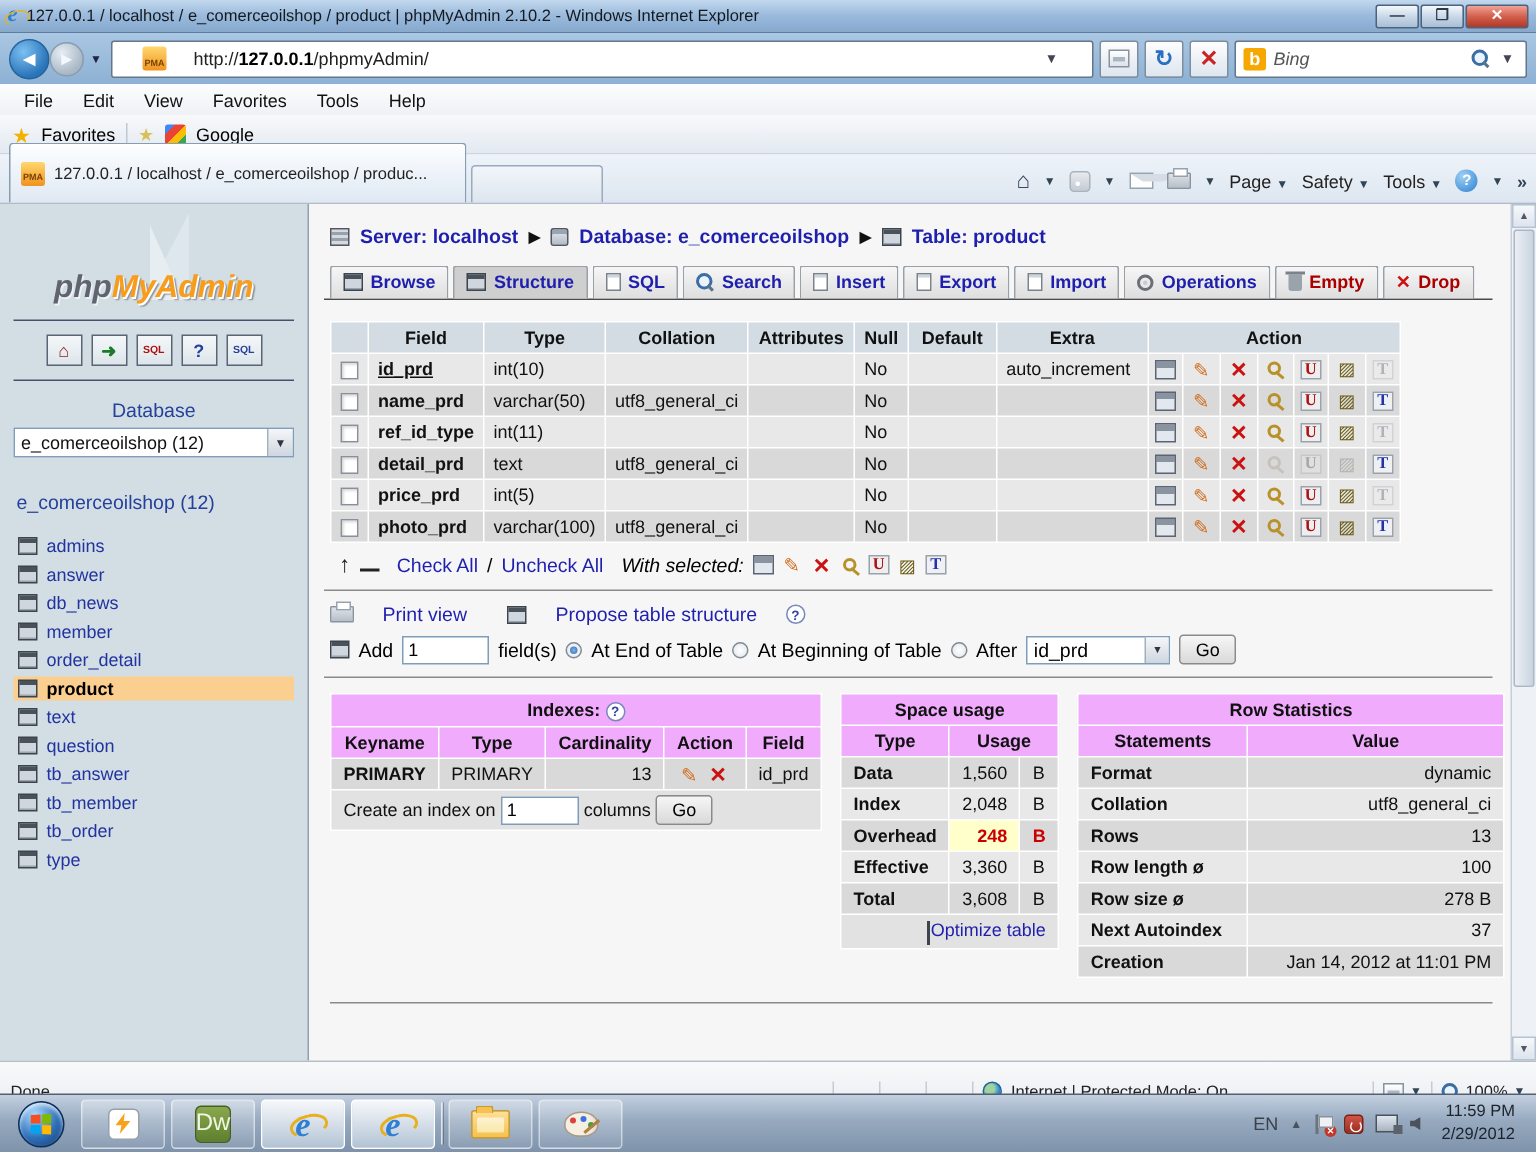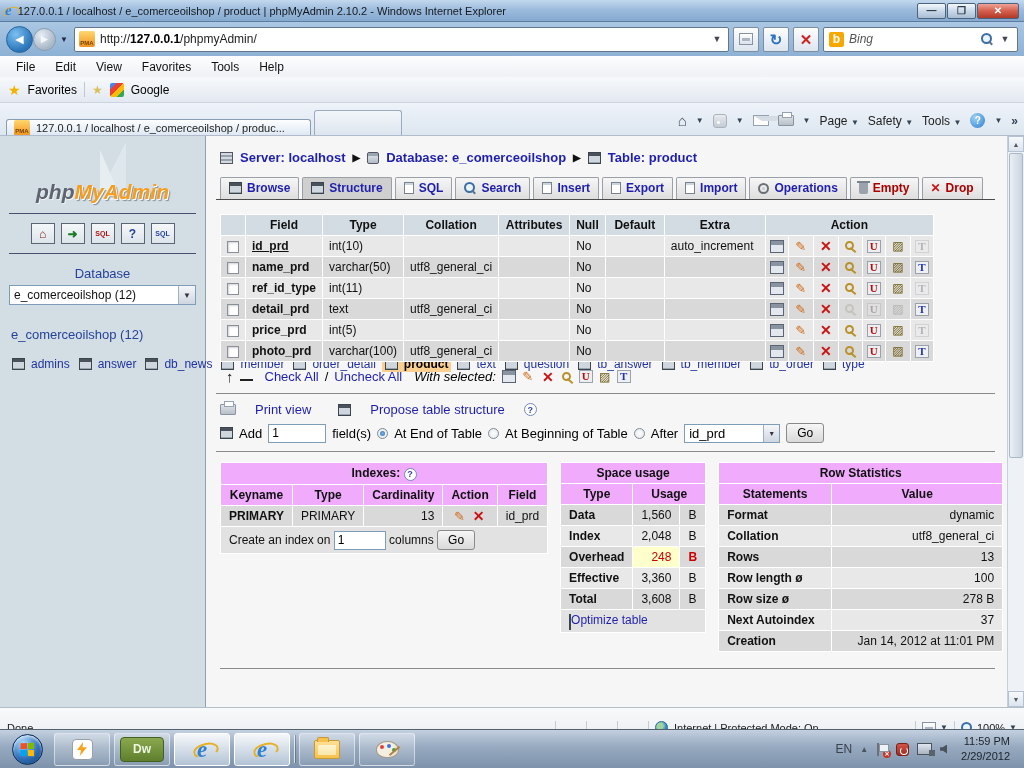--- a/index.html
+++ b/index.html
@@ -20,21 +20,21 @@
 .wbtn.close{background:linear-gradient(#f0a296,#d35f4c 50%,#b03a28);color:#fff;width:42px}
 
 
 .navbar{position:absolute;top:22px;left:0;right:0;height:34px;
   background:linear-gradient(#aac7e3,#8db1d4);display:flex;align-items:center;padding:0 6px;gap:4px}
 .nav-back{width:27px;height:27px;border-radius:50%;border:1px solid #23639c;color:#fff;font-weight:bold;font-size:14px;
   background:radial-gradient(circle at 35% 30%,#7cc0f2,#2a74b8 70%);display:flex;align-items:center;justify-content:center}
 .nav-fwd{width:23px;height:23px;border-radius:50%;border:1px solid #8a9cae;color:#f4f8fc;font-weight:bold;font-size:12px;
   background:radial-gradient(circle at 35% 30%,#e6edf4,#a9b8c6 70%);display:flex;align-items:center;justify-content:center;margin-left:-4px}
 .nav-dd{font-size:8px;color:#224;width:10px}
-.addr{flex:1;height:25px;background:#fff;border:1px solid #63768c;border-radius:2px;display:flex;align-items:center;padding:0 4px;gap:5px;min-width:0}
+.addr{flex:1;height:25px;background:#fff;border:1px solid #63768c;border-radius:2px;display:flex;align-items:center;padding:0 20px;gap:18px;min-width:0}
 .pma-fav{width:16px;height:16px;border-radius:2px;background:linear-gradient(#ffd76e,#f0931f);
   color:#7a4200;font-size:6px;font-weight:bold;display:flex;align-items:flex-end;justify-content:center;line-height:1.4;flex:none}
 .addr-text{flex:1;white-space:nowrap;overflow:hidden;color:#222;font-size:12px}
 .addr-text .host{font-weight:bold;color:#000}
 .addr-dd{width:14px;text-align:center;color:#445;font-size:9px}
 .sqbtn{width:26px;height:25px;border:1px solid #7d8ea0;border-radius:2px;flex:none;
   background:linear-gradient(#fdfdfe,#dde5ee);display:flex;align-items:center;justify-content:center}
 .ic-compat{width:14px;height:12px;border:1px solid #8892a0;background:linear-gradient(#fff,#dde2ea);position:relative}
 .ic-compat::after{content:'';position:absolute;left:2px;top:4px;right:2px;height:3px;background:#aab6c4}
 .ic-refresh{color:#2a6fc0;font-weight:bold;font-size:15px;line-height:1}
@@ -51,21 +51,21 @@
   display:flex;align-items:center;padding-left:6px}
 .menu-item{padding:2px 10px;color:#111}
 .favbar{position:absolute;top:77px;left:0;right:0;height:26px;background:linear-gradient(#f7f9fb,#e3e9f1);
   border-bottom:1px solid #ccd4de;display:flex;align-items:center;padding:0 8px;gap:7px}
 .star{color:#f2b200;font-size:14px;line-height:1}
 .fsep{width:1px;height:15px;background:#c0c8d2}
 .google-logo{width:14px;height:14px;border-radius:2px;flex:none;
   background:linear-gradient(135deg,#4285f4 25%,#ea4335 25% 50%,#fbbc05 50% 75%,#34a853 75%)}
 .tabbar{position:absolute;top:103px;left:0;right:0;height:33px;background:linear-gradient(#eef3f9,#dde6f0);
   border-bottom:1px solid #b0bccb;display:flex;align-items:flex-end;padding:0 6px}
-.ie-tab{width:305px;height:16px;border:1px solid #8a9cb2;border-bottom:none;border-radius:3px 3px 0 0;
+.ie-tab{width:305px;height:40px;border:1px solid #8a9cb2;border-bottom:none;border-radius:3px 3px 0 0;
   background:linear-gradient(#fdfeff,#ecf2f9 55%,#dfe9f3);display:flex;align-items:center;gap:6px;padding:0 7px;font-size:11px;color:#222;overflow:hidden;white-space:nowrap}
 .tab-stub{width:88px;height:25px;border:1px solid #9aabc0;border-bottom:none;border-radius:3px 3px 0 0;
   background:linear-gradient(#f2f6fa,#dde5ee);margin-left:3px}
 .cmdbar{margin-left:auto;display:flex;align-items:center;gap:9px;padding-bottom:7px;color:#222}
 .dd{font-size:8px;color:#345}
 .ic-home{font-size:15px;color:#3a4a5c;line-height:1}
 .ic-rss{width:14px;height:14px;border-radius:3px;background:linear-gradient(#e8ebef,#c4cbd4);border:1px solid #aab2bc;position:relative}
 .ic-rss::after{content:'';position:absolute;left:3px;bottom:3px;width:3px;height:3px;border-radius:50%;background:#fff}
 .ic-mail{width:16px;height:11px;background:#fdfdfd;border:1px solid #98a2ae;position:relative}
 .ic-mail::after{content:'';position:absolute;left:0;top:0;border:5px solid transparent;border-top:5px solid #d6dce4;border-left:8px solid transparent;border-right:8px solid transparent;width:14px}
@@ -87,21 +87,21 @@
 .nav-icons{display:flex;justify-content:center;gap:6px}
 .nav-ic{width:24px;height:21px;border:1px solid #5a6474;background:linear-gradient(#f4f7f9,#dde5ea);
   display:flex;align-items:center;justify-content:center;font-size:12px;color:#8a2020;font-weight:bold}
 .nav-ic .tiny{font-size:7px;font-weight:bold}
 .db-label{color:#26419b;text-align:center;font-size:13px;margin:12px 0 4px}
 .db-select{display:flex;width:100%;height:20px;border:1px solid #7f9db9;background:#fff;align-items:center}
 .db-sel-text{flex:1;padding:0 4px;white-space:nowrap;overflow:hidden;color:#111}
 .db-sel-btn{width:17px;height:18px;background:linear-gradient(#f5f6f8,#cfd6e0);border-left:1px solid #9fb0c0;
   display:flex;align-items:center;justify-content:center;font-size:8px;color:#334;flex:none}
 .db-heading{color:#26419b;font-size:13px;margin:22px 0 14px 2px}
-.tbl-list{display:flex;flex-direction:row;gap:3px}
+.tbl-list{display:flex;flex-direction:column;gap:3px}
 .tbl-item{display:flex;align-items:center;gap:6px;color:#2233a0;padding:1px 3px;white-space:nowrap}
 .tbl-item.active{background:#fbcf8f;color:#000;font-weight:bold}
 .mini-tbl{width:13px;height:12px;border:1px solid #3c444e;flex:none;
   background:linear-gradient(#49525b 0 3px,#cfd6dd 3px);box-shadow:inset 0 -4px 0 -3px #9aa4ae}
 
 .main{flex:1;padding:12px 12px 0 10px;position:relative;overflow:hidden;min-width:0}
 .vscroll{width:17px;background:#eef2f7;border-left:1px solid #c5cfda;display:flex;flex-direction:column;flex:none}
 .vs-btn{height:16px;background:linear-gradient(#f6f9fb,#dde4ee);border:1px solid #b5c2d2;display:flex;align-items:center;justify-content:center;font-size:7px;color:#556}
 .vs-thumb{height:305px;margin:1px;background:linear-gradient(90deg,#eceff4,#c9d4e0);border:1px solid #a9b7c7;border-radius:2px}
 .vs-track{flex:1}
@@ -168,21 +168,21 @@
 .btn{font-size:12px;padding:2px 10px;border:1px solid #8a8a8a;border-radius:3px;background:linear-gradient(#f6f6f6,#d9d9d9);font-family:inherit}
 
 .bottom{display:flex;align-items:flex-start;gap:12px;margin:10px 0 0 4px}
 table.ptbl{border-collapse:separate;border-spacing:1px;background:#fff;font-size:12px}
 .ptbl th{background:#f0abfc;font-weight:bold;padding:3px 8px;color:#111;text-align:center}
 .ptbl th.cap{font-size:12px}
 .ptbl td{padding:3px 8px;background:#e8e8e8;color:#111}
 .ptbl tr:nth-child(odd) td{background:#d9d9d9}
 .ptbl td.lbl{font-weight:bold}
 .ptbl td.num{text-align:right}
-.ptbl td.ovh{background:#ffffcc !important;color:#cc0000;font-weight:normal;text-align:right}
+.ptbl td.ovh{background:#ffffcc !important;color:#cc0000;font-weight:bold;text-align:right}
 .ptbl td.ovhu{color:#cc0000;font-weight:bold}
 .ptbl td.ftr{background:#e2e2e2}
 .ptbl a{color:#1f1fae;text-decoration:none}
 .end-rule{border-top:1px solid #8a8a8a;margin:16px 0 0 4px}
 
 
 .statusbar{position:absolute;top:707px;left:0;right:0;height:40px;background:linear-gradient(#f8f9fa,#e7ebf0);
   border-top:1px solid #b4bec8;display:flex;align-items:center;font-size:11px;color:#222;padding:0 7px;gap:6px}
 .sb-left{flex:1}
 .sb-sep{width:1px;height:14px;background:#c3cbd4}
@@ -199,22 +199,22 @@
 .orb{width:46px;height:34px;display:flex;align-items:center;justify-content:center}
 .orb-circle{width:31px;height:31px;border-radius:50%;border:1px solid #0e2f57;display:flex;align-items:center;justify-content:center;
   background:radial-gradient(circle at 35% 28%,#a8d8ff,#2e6fb8 55%,#123a6e);box-shadow:inset 0 2px 3px rgba(255,255,255,.75)}
 .winflag{width:14px;height:13px;display:grid;grid-template-columns:1fr 1fr;grid-template-rows:1fr 1fr;gap:1px;transform:perspective(40px) rotateY(-14deg)}
 .wf1{background:#f25022}.wf2{background:#7fba00}.wf3{background:#00a4ef}.wf4{background:#ffb900}
 .task-btn{width:56px;height:33px;border:1px solid rgba(255,255,255,.5);border-radius:3px;
   background:linear-gradient(rgba(255,255,255,.34),rgba(255,255,255,.07));display:flex;align-items:center;justify-content:center}
 .task-btn.active{background:linear-gradient(rgba(255,255,255,.85),rgba(225,238,250,.5));border-color:#fff}
 .ic-winamp{width:21px;height:21px;background:#fff;border:1px solid #98a0aa;border-radius:4px;display:flex;align-items:center;justify-content:center}
 .ic-winamp::before{content:'';width:10px;height:14px;background:#f7a21b;clip-path:polygon(62% 0,0 58%,40% 58%,28% 100%,100% 38%,55% 38%)}
-.ic-dw{width:44px;height:25px;background:linear-gradient(#8aa84e,#5f7f2e);border:1px solid #44601e;border-radius:4px;
-  color:#eef5e0;font-weight:bold;font-size:12px;display:flex;align-items:center;justify-content:center}
+.ic-dw{width:24px;height:25px;background:linear-gradient(#8aa84e,#5f7f2e);border:1px solid #44601e;border-radius:4px;
+  color:#eef5e0;font-weight:normal;font-size:16px;display:flex;align-items:center;justify-content:center}
 .ic-ie{font-family:"Liberation Serif",serif;font-style:italic;font-weight:bold;font-size:23px;color:#2d7fd3;line-height:1;position:relative}
 .ic-ie::after{content:'';position:absolute;left:-4px;top:5px;width:22px;height:11px;border:2px solid #e8b020;border-radius:50%;border-bottom-color:transparent;transform:rotate(-14deg)}
 .tb-sep{width:1px;height:28px;background:rgba(255,255,255,.7);box-shadow:1px 0 0 rgba(0,0,0,.25)}
 .ic-folder{width:26px;height:19px;position:relative;background:linear-gradient(#ffe098,#f6c14e);border:1px solid #c89b32;border-radius:2px}
 .ic-folder::before{content:'';position:absolute;top:-4px;left:2px;width:10px;height:4px;background:#f6c14e;border:1px solid #c89b32;border-bottom:none;border-radius:2px 2px 0 0}
 .ic-folder::after{content:'';position:absolute;left:3px;right:3px;top:4px;bottom:3px;background:linear-gradient(#fdf3d2,#fae7a8);border-radius:1px}
 .ic-paint{width:23px;height:17px;background:radial-gradient(circle at 40% 45%,#f5efe2 55%,#d8cfc0);border:1px solid #a59a88;border-radius:50% 50% 46% 46%;position:relative}
 .ic-paint::before{content:'';position:absolute;width:4px;height:4px;border-radius:50%;background:#e04040;left:3px;top:3px;box-shadow:7px -1px 0 #4070e0,12px 3px 0 #40a040}
 .ic-paint::after{content:'';position:absolute;width:13px;height:2px;background:#b08040;transform:rotate(-40deg);right:-3px;top:8px}
 .tray{margin-left:auto;display:flex;align-items:center;gap:8px;padding-right:4px;color:#3a424c}
@@ -644,21 +644,21 @@
     <td class="lbl">Effective</td>
     <td class="num">3,360</td>
     <td class="">B</td>
               </tr>
               <tr>
     <td class="lbl">Total</td>
     <td class="num">3,608</td>
     <td class="">B</td>
               </tr>
               <tr>
-                <td class="ftr" colspan="3" style="text-align:left"><span class="mini-tbl" style="vertical-align:-2px"></span>
+                <td class="ftr" colspan="3" style="text-align:right"><span class="mini-tbl" style="vertical-align:-2px"></span>
     <a href="#">Optimize table</a></td>
               </tr>
             </tbody>
           </table>
         <table class="ptbl" id="stats-table">
             <tbody>
               <tr>
                 <th class="cap" colspan="2">Row Statistics</th>
               </tr>
    <tr>

